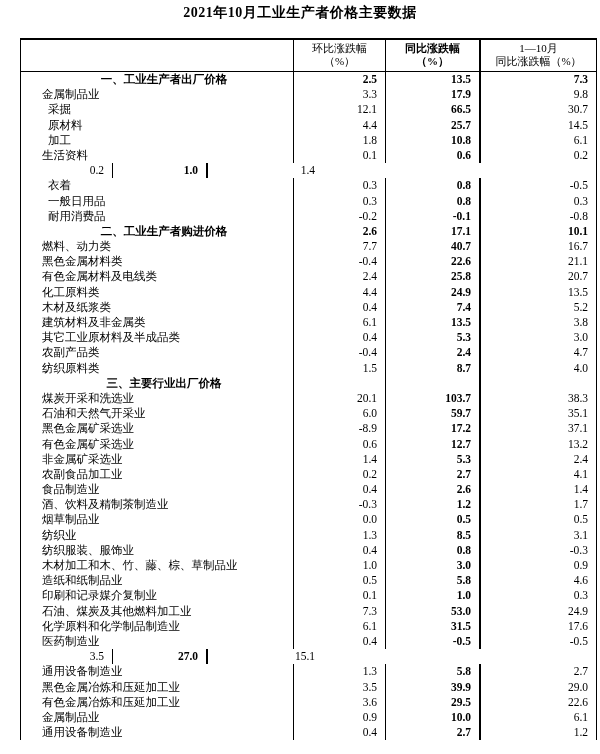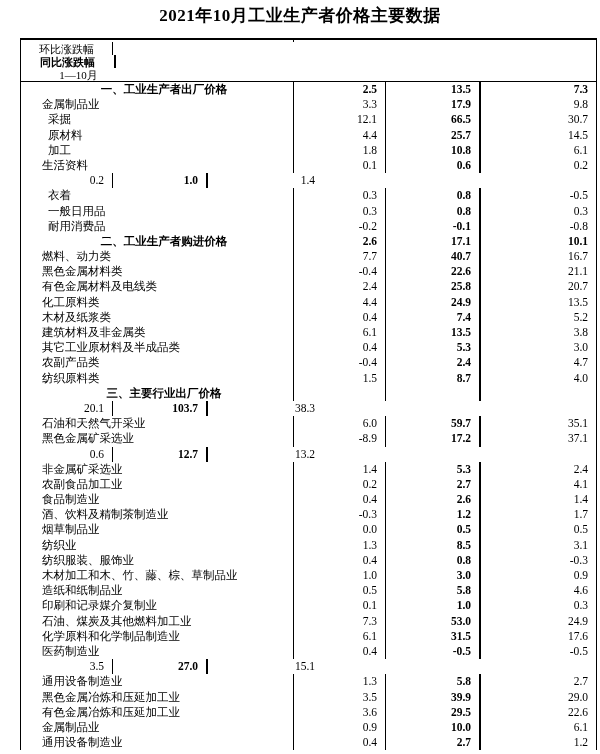--- a/index.html
+++ b/index.html
@@ -17,40 +17,39 @@
     width: 600px;
     height: 754px;
     background: #ffffff;
   }
   .title {
     position: absolute;
     top: 4px;
     left: 0;
     width: 600px;
     text-align: center;
-    font-size: 17px;
+    font-size: 14px;
     font-weight: bold;
     letter-spacing: 0.5px;
   }
   .price-table {
     position: absolute;
     left: 20px;
     top: 38px;
     width: 577px;
     border-top: 2.5px solid #000;
     border-left: 1px solid #000;
     border-right: 1px solid #000;
     box-sizing: border-box;
   }
   .thead {
     display: flex;
-    height: 42px;
+    height: 32px;
     border-bottom: 1.5px solid #000;
     box-sizing: border-box;
-    flex-direction: column;
   }
   .row {
     display: flex;
     height: 15.2px;
     box-sizing: border-box;
   }
   .cell {
     box-sizing: border-box;
     overflow: hidden;
     white-space: nowrap;
@@ -220,37 +219,39 @@
           <div class="cell col-yoy num">8.7</div>
           <div class="cell col-ytd num">4.0</div>
         </div>
         <div class="row bold">
           <div class="cell col-label lvl1">三、主要行业出厂价格</div>
           <div class="cell col-mom num"></div>
           <div class="cell col-yoy num"></div>
           <div class="cell col-ytd num"></div>
         </div>
         <div class="row">
+          <div class="cell col-label lvl2">煤炭开采和洗选业</div>
           <div class="cell col-mom num">20.1</div>
           <div class="cell col-yoy num">103.7</div>
           <div class="cell col-ytd num">38.3</div>
         </div>
         <div class="row">
           <div class="cell col-label lvl2">石油和天然气开采业</div>
           <div class="cell col-mom num">6.0</div>
           <div class="cell col-yoy num">59.7</div>
           <div class="cell col-ytd num">35.1</div>
         </div>
         <div class="row">
           <div class="cell col-label lvl2">黑色金属矿采选业</div>
           <div class="cell col-mom num">-8.9</div>
           <div class="cell col-yoy num">17.2</div>
           <div class="cell col-ytd num">37.1</div>
         </div>
         <div class="row">
+          <div class="cell col-label lvl2">有色金属矿采选业</div>
           <div class="cell col-mom num">0.6</div>
           <div class="cell col-yoy num">12.7</div>
           <div class="cell col-ytd num">13.2</div>
         </div>
         <div class="row">
           <div class="cell col-label lvl2">非金属矿采选业</div>
           <div class="cell col-mom num">1.4</div>
           <div class="cell col-yoy num">5.3</div>
           <div class="cell col-ytd num">2.4</div>
         </div>

